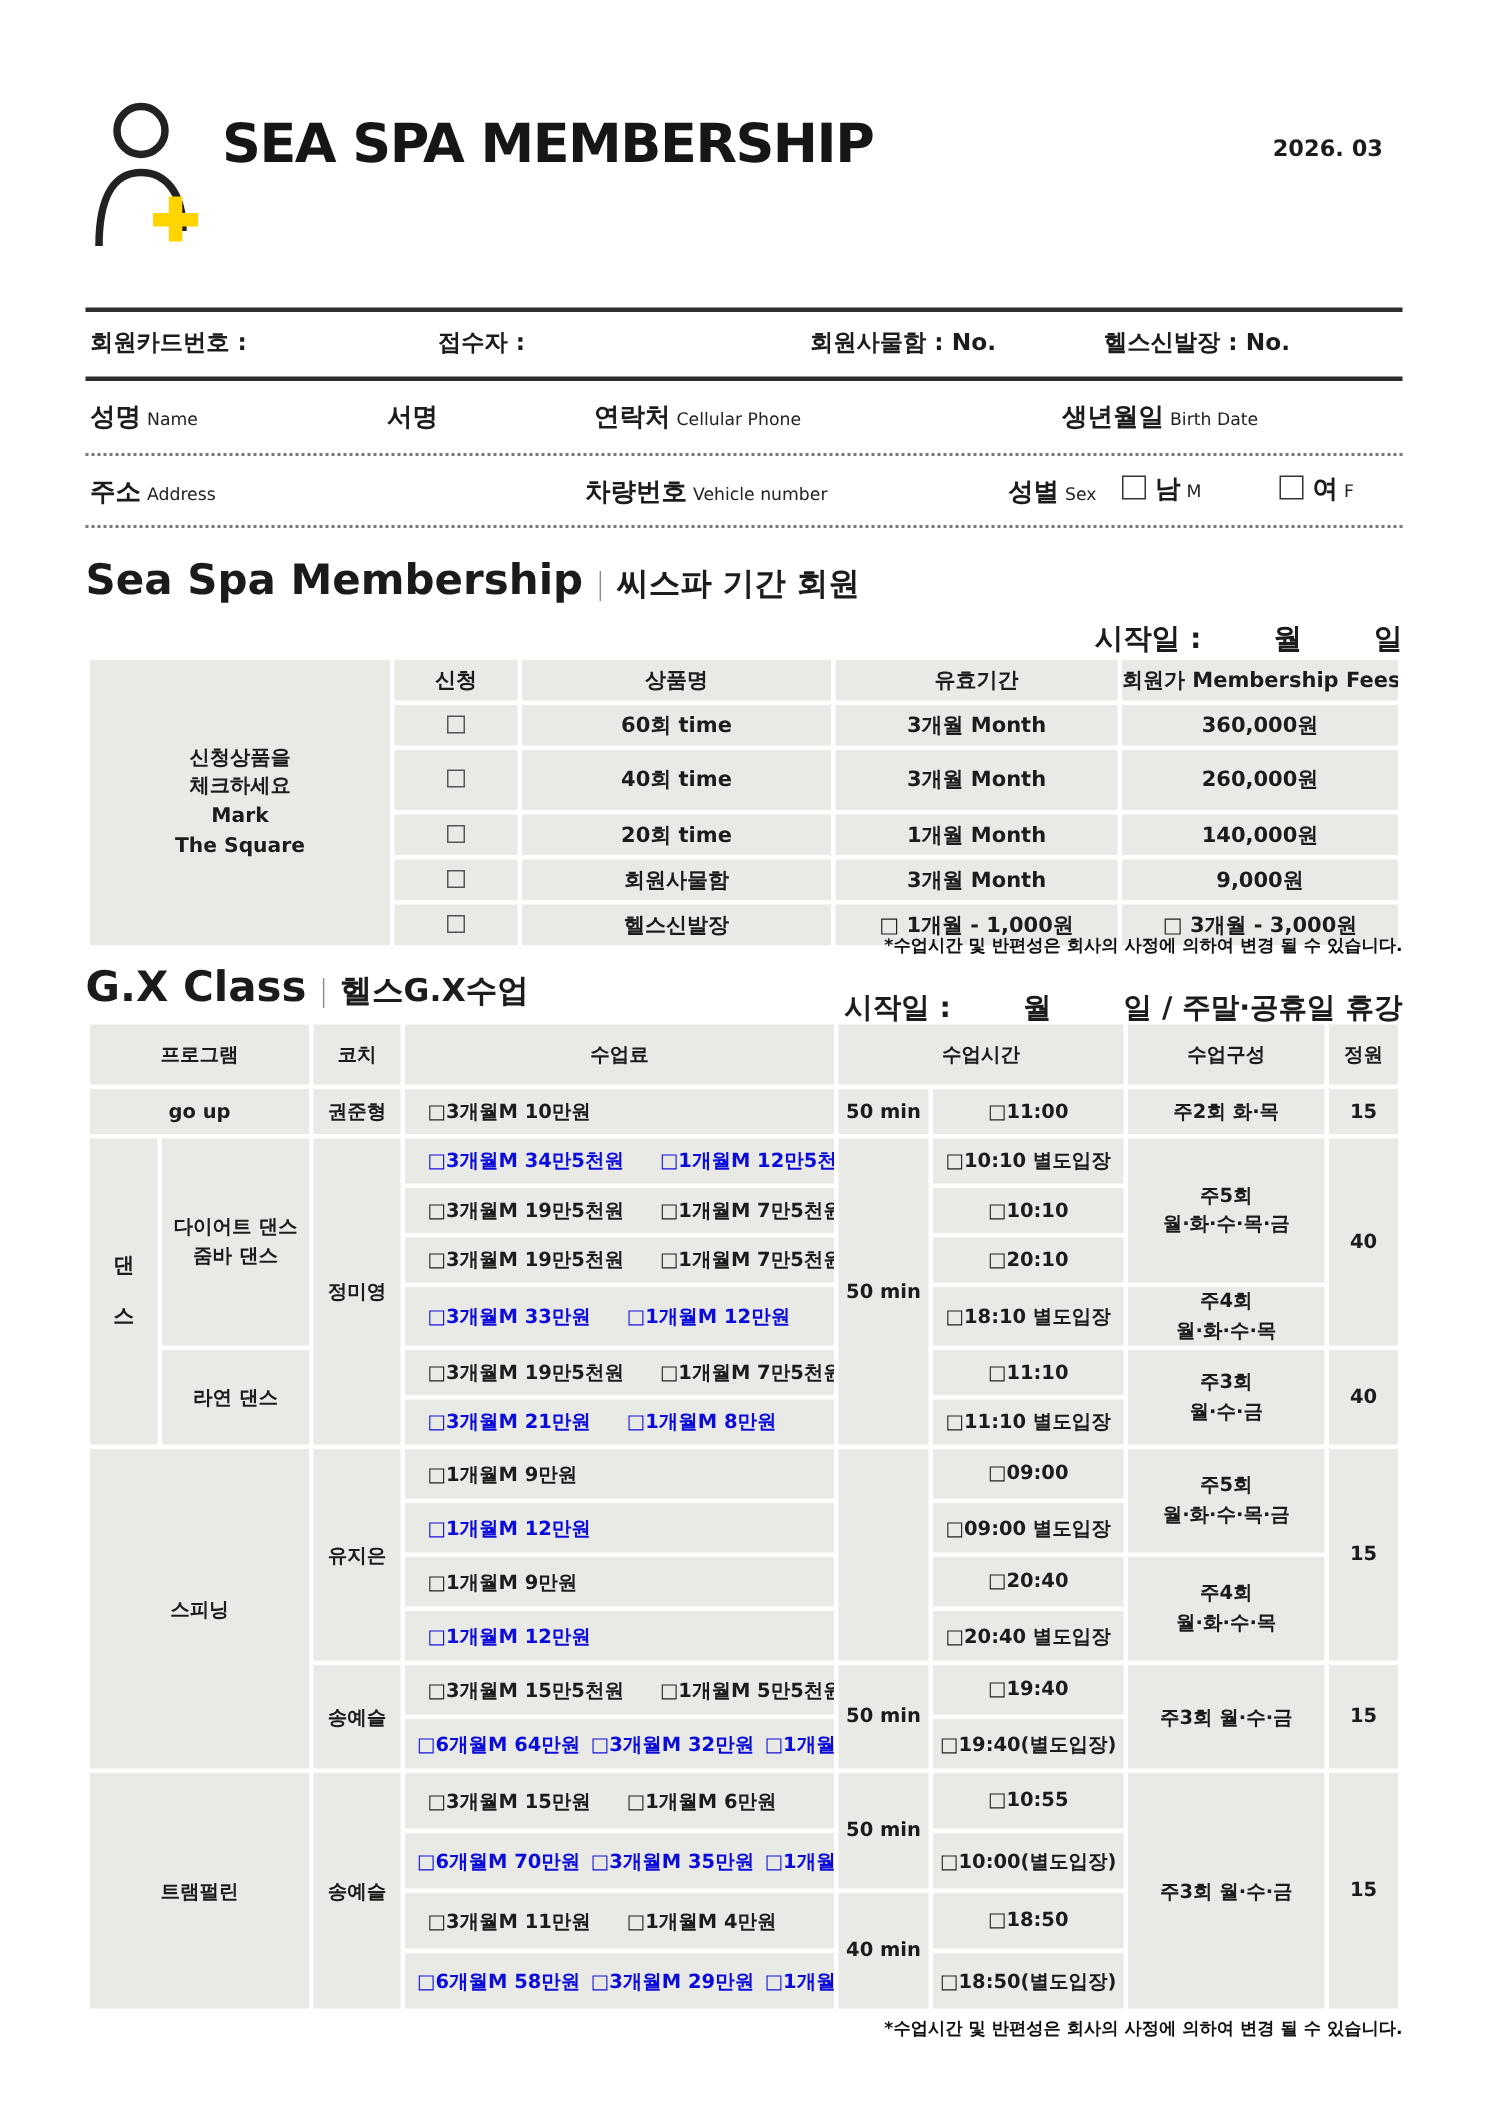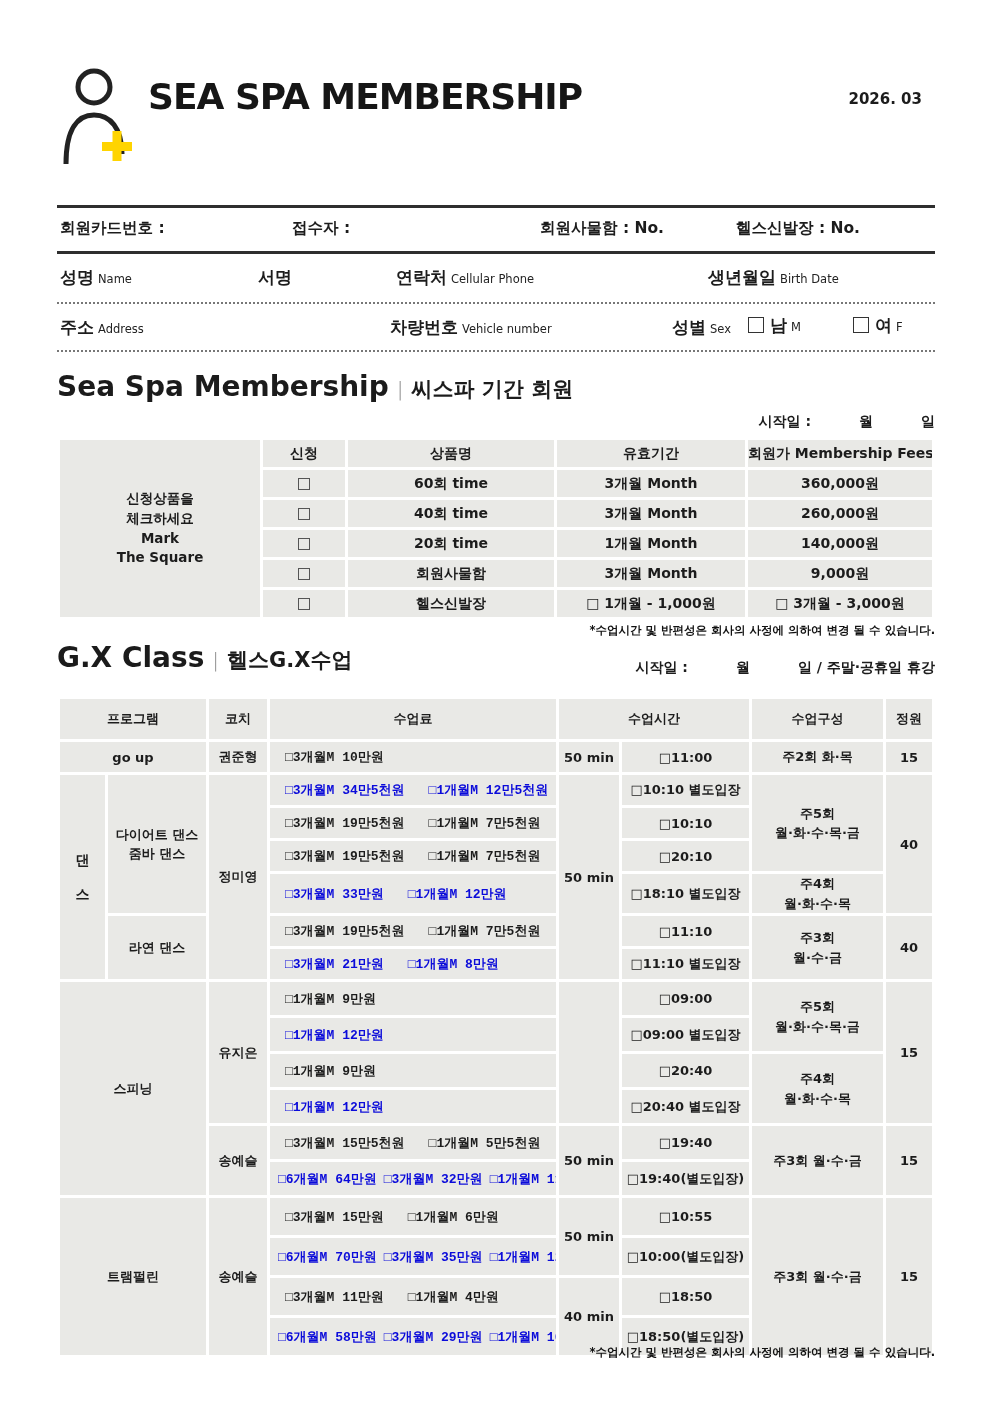--- a/index.html
+++ b/index.html
@@ -21,34 +21,34 @@
   .fld .en { font-size:11.5px; font-weight:500; margin-left:4px; color:#222; }
   .cbx { display:inline-block; width:16px; height:16px; border:1.6px solid #333; background:#fff; vertical-align:-2px; margin-right:6px; }
 
   
   .sec-title { position:absolute; left:57px; display:flex; align-items:baseline; white-space:nowrap; }
   .sec-title .en { font-size:28px; font-weight:800; color:#1b1b1b; }
   .sec-title .bar { font-size:20px; font-weight:300; color:#8a8a8a; margin:0 8px; }
   .sec-title .ko { font-size:21px; font-weight:800; }
   .benefits { position:absolute; left:57px; font-weight:800; font-size:17px; white-space:nowrap; }
   .benefits .en { font-size:12px; font-weight:600; margin-left:6px; }
-  .startline { position:absolute; right:57px; font-size:14px; font-weight:700; white-space:nowrap; }
+  .startline { position:absolute; right:57px; font-size:19px; font-weight:700; white-space:nowrap; }
   .startline .gap { margin-left:48px; }
   .note { position:absolute; right:57px; font-size:11.5px; font-weight:800; color:#111; white-space:nowrap; }
 
   
   table { position:absolute; left:57px; border-collapse:separate; border-spacing:3px; table-layout:fixed; }
   td { background:#e9e9e6; text-align:center; vertical-align:middle; font-weight:700; font-size:13.5px; color:#1c1c1c; white-space:nowrap; overflow:hidden; }
   #mtable { top:437px; width:878px; }
   #mtable td { height:27px; font-size:14px; }
   #mtable .mark div { line-height:1.45; font-size:13.5px; font-weight:800; }
-  #gxtable { top:696px; width:878px; }
+  #gxtable { top:680px; width:878px; }
   #gxtable td { font-size:13px; }
   .cb { display:inline-block; width:12px; height:12px; border:1.5px solid #555; background:#e9e9e6; vertical-align:-1px; }
-  .fee { text-align:left; padding-left:15px;font-family:Liberation Mono, monospace; }
+  .fee { text-align:left; padding-left:15px; }
   .fee .opt + .opt { margin-left:24px; }
   .fee.blue { color:#0b0bda; }
   .fee.tight { font-size:12px; padding-left:8px; }
   .fee.tight .opt + .opt { margin-left:7px; }
   .two-line div { line-height:1.5; }
   .vert div { line-height:1; margin:20px 0; font-size:14px; font-weight:800; }
   .hdr td { font-size:14px; font-weight:800; }
 </style>
 </head>
 <body>
@@ -116,21 +116,21 @@
       <td>상품명</td>
       <td>유효기간</td>
       <td>회원가  Membership  Fees</td>
     </tr>
     <tr style="height:27px">
       <td><span class="cb"></span></td>
       <td>60회  time</td>
       <td>3개월  Month</td>
       <td>360,000원</td>
     </tr>
-    <tr style="height:27px">
+    <tr style="height:40px">
       <td><span class="cb"></span></td>
       <td>40회  time</td>
       <td>3개월  Month</td>
       <td>260,000원</td>
     </tr>
     <tr style="height:27px">
       <td><span class="cb"></span></td>
       <td>20회  time</td>
       <td>1개월  Month</td>
       <td>140,000원</td>

